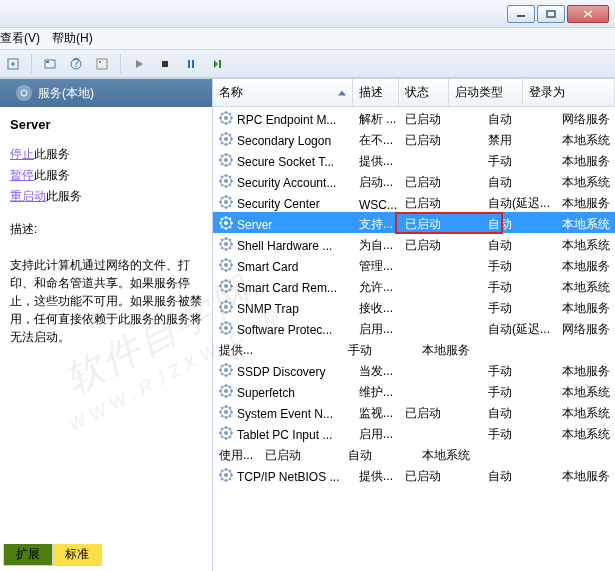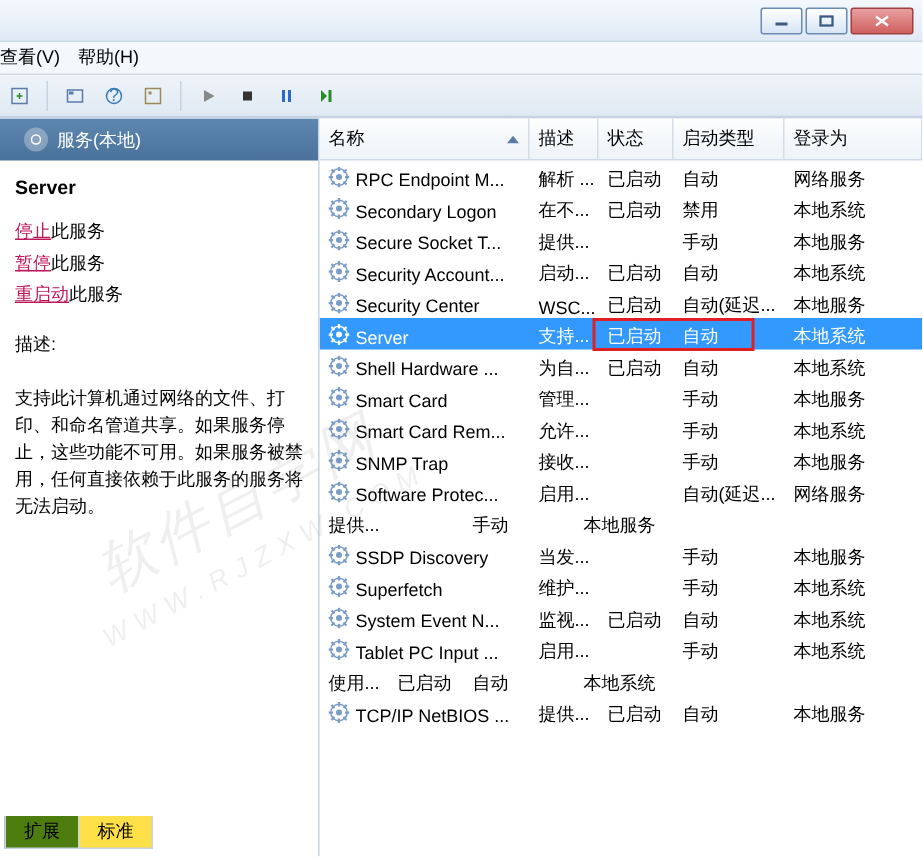--- a/index.html
+++ b/index.html
@@ -18,42 +18,42 @@
 .tb-btn { width:22px; height:22px; display:flex; align-items:center; justify-content:center; border:1px solid transparent;}
 
 .body { display:flex; height: calc(100% - 28px - 22px - 28px); border-top:1px solid #c6d3e3; position:relative; }
 
 .left { width: 213px; border-right:1px solid #c6d3e3; display:flex; flex-direction:column; overflow:hidden; }
 .left-header { height:28px; background: linear-gradient(#5e87b0,#4a729b); color:#fff; display:flex; align-items:center; padding-left:16px; gap:6px;}
 .left-header .circ{ width:16px;height:16px;border-radius:50%; background:rgba(255,255,255,.3); display:flex;align-items:center;justify-content:center;}
 .left-content { padding:10px 10px; }
 .left-title { font-weight:bold; font-size:13px; margin-bottom:14px;}
 .link-line { margin-bottom:4px; }
-.link { color:#be185d; text-decoration:underline; cursor:pointer; }
+.link { color:#8b5cf6; text-decoration:underline; cursor:pointer; }
 .desc-label { margin-top:16px; }
 .desc-text { margin-top:18px; line-height:1.5; }
 
 .right { flex:1; overflow:hidden; display:flex; flex-direction:column; }
 .cols { display:flex; height:28px; background:linear-gradient(#fdfefe,#eef3f8); border-bottom:1px solid #d0dae6; }
 .col { display:flex; align-items:center; padding-left:6px; border-right:1px solid #d5dde8; position:relative; white-space:nowrap; overflow:hidden;}
 .col.sort::after{content:""; position:absolute; right:6px; top:50%; transform:translateY(-50%); border-left:4px solid transparent;border-right:4px solid transparent;border-bottom:5px solid #5a7ca6;}
 .col:nth-child(1){width:140px;}
 .col:nth-child(2){width:46px;}
 .col:nth-child(3){width:50px;}
 .col:nth-child(4){width:74px;}
 .col:nth-child(5){flex:1;}
 
 .rows { flex:1; overflow:hidden; }
 .row { display:flex; height:21px; align-items:flex-end; }
 .row.sel { background:#3399ff; color:#fff; }
 .row .c { padding-left:6px; white-space:nowrap; overflow:hidden; text-overflow:ellipsis;}
 .row .c1{width:140px; display:flex; align-items:center; gap:4px;}
 .row .c2{width:46px;}
 .row .c3{width:50px;}
-.row .c4{width:74px;}
+.row .c4{width:74px;margin-left:33px;}
 .row .c5{flex:1;}
 
 .gear { width:14px; height:14px; flex-shrink:0; }
 
 .highlight-box { position:absolute; border:2px solid #e02020; pointer-events:none; z-index:50; }
 
 .tabs { position:absolute; left:0; bottom:4px; display:flex; }
 .tab { border:1px solid #c6d3e3; border-top:none; padding:2px 12px; background:#fde047; margin-right:-1px;}
 .tab.active { background:#4d7c0f; }
 

